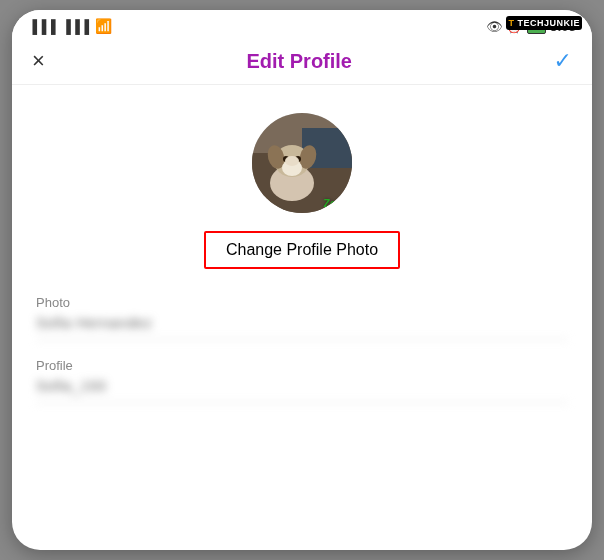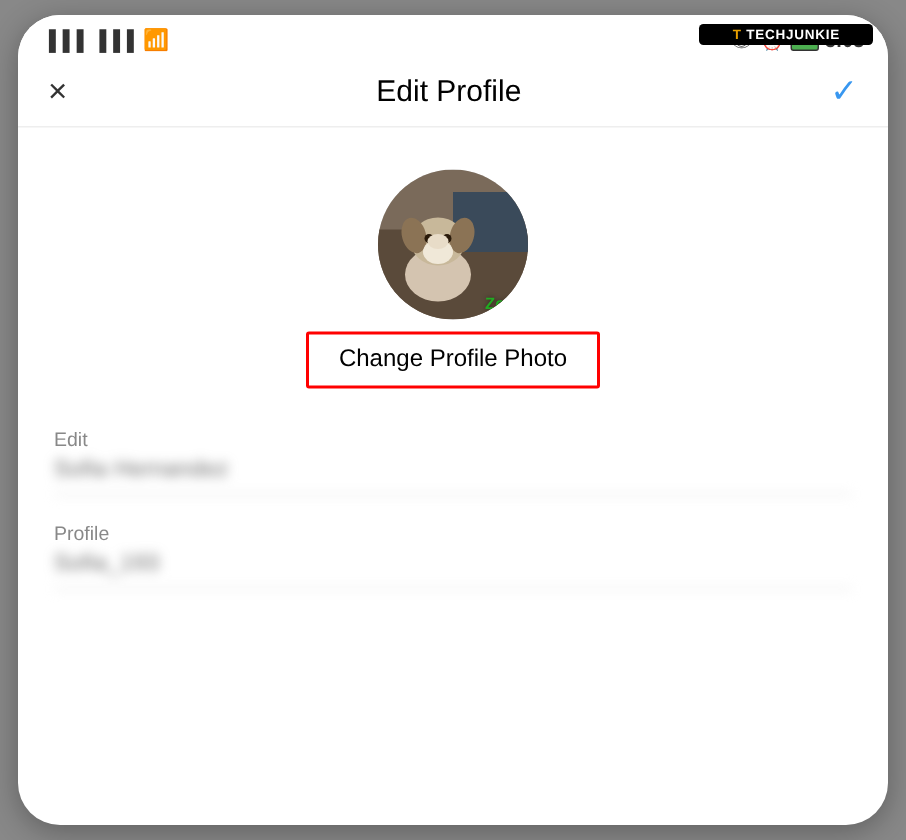--- a/index.html
+++ b/index.html
@@ -52,36 +52,36 @@
       color: #fff;
     }
     .brand-badge {
       position: absolute;
       top: 6px;
       right: 10px;
       background: #000;
       color: #fff;
       font-size: 9px;
       font-weight: 700;
-      padding: 2px 22px;
+      padding: 2px 2px;
       border-radius: 3px;
       letter-spacing: 0.5px;
     }
     .brand-badge span.t { color: #e8a000; }
     .top-nav {
       display: flex;
       align-items: center;
       justify-content: space-between;
       padding: 10px 20px 10px;
       border-bottom: 1px solid #eee;
     }
     .nav-title {
       font-size: 20px;
-      font-weight: 400;
-      color: #000000;
+      font-weight: 700;
+      color: #a21caf;
     }
     .close-icon {
       font-size: 22px;
       color: #333;
       cursor: pointer;
       line-height: 1;
     }
     .check-icon {
       font-size: 22px;
       color: #3897f0;
@@ -94,21 +94,21 @@
       align-items: center;
       padding: 28px 20px 16px;
     }
     .avatar-container {
       position: relative;
       width: 100px;
       height: 100px;
       border-radius: 50%;
       overflow: hidden;
       background: #ccc;
-      margin-bottom: 8px;
+      margin-bottom: 18px;
     }
     
     .avatar-overlay {
       position: absolute;
       bottom: 4px;
       right: 6px;
       color: #22aa22;
       font-size: 11px;
       font-weight: 600;
       text-shadow: 0 0 3px rgba(0,0,0,0.5);
@@ -209,21 +209,21 @@
         <ellipse cx="40" cy="55" rx="10" ry="8" fill="#f0e8d8"></ellipse>
         <ellipse cx="40" cy="48" rx="7" ry="5" fill="#e8dcc8"></ellipse>
       </svg>
       <span class="avatar-overlay">Zoie</span>
     </div>
     <button class="change-photo-btn">Change Profile Photo</button>
   </div>
 
   <div class="form-section">
     <div class="form-field">
-      <span class="field-label">Edit</span>
+      <span class="field-label">Photo</span>
       <span class="field-value blurred">Sofia Hernandez</span>
     </div>
     <div class="field-spacer"></div>
     <div class="form-field">
       <span class="field-label">Profile</span>
       <span class="field-value blurred">Sofia_193</span>
     </div>
   </div>
 </div>
 

